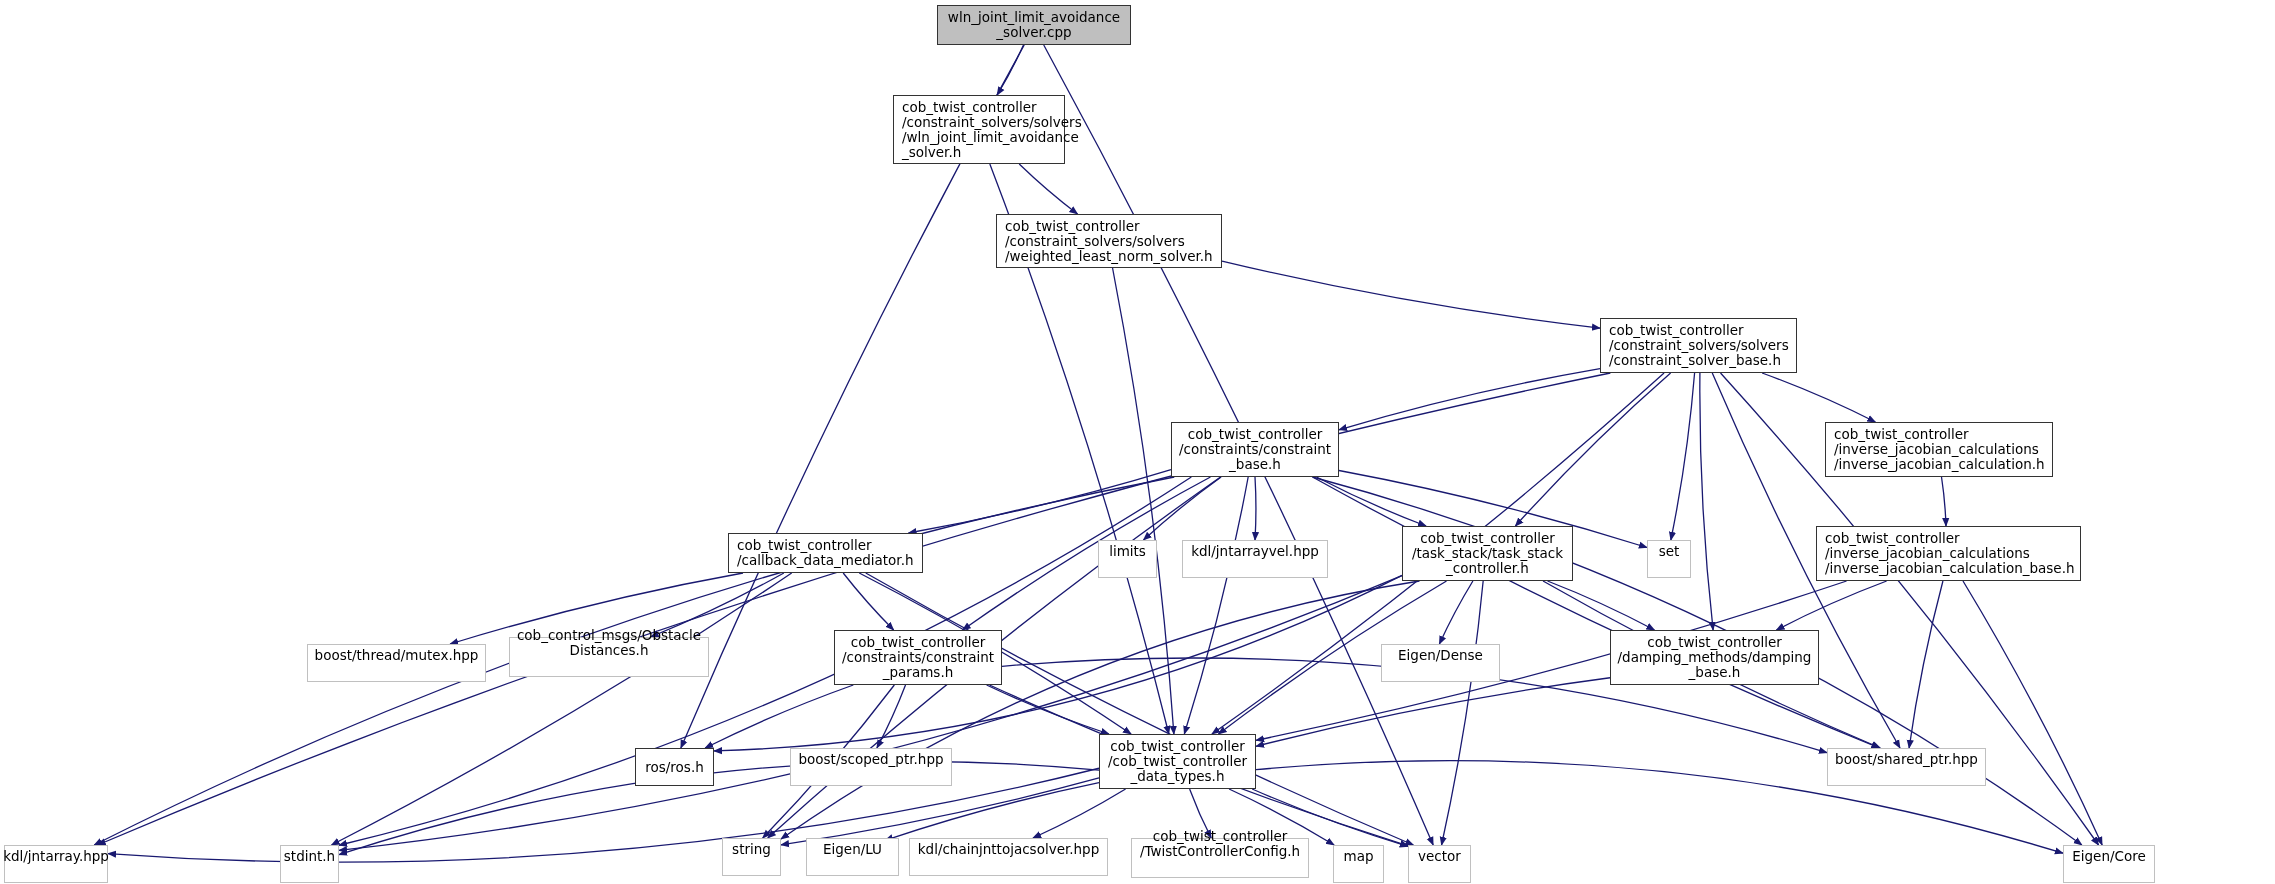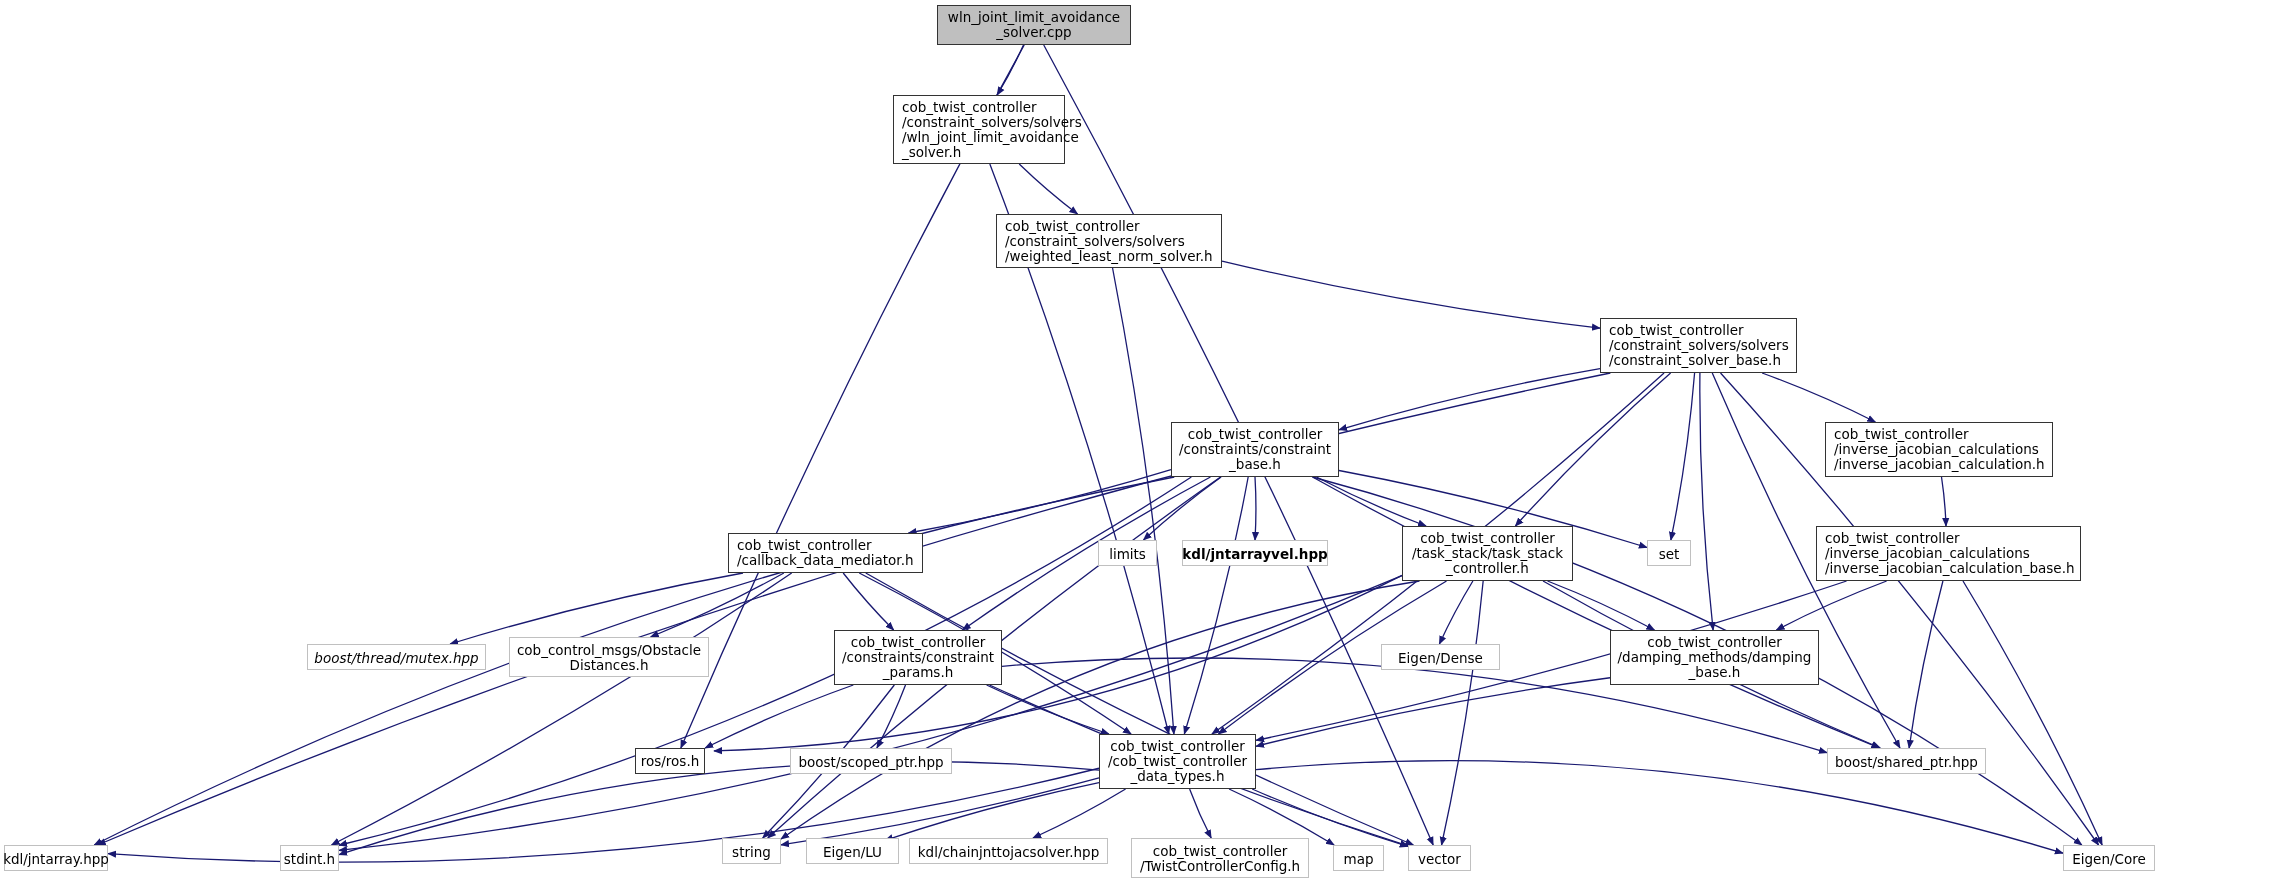--- a/index.html
+++ b/index.html
@@ -1,21 +1,21 @@
 <!DOCTYPE html>
 <html><head>
 <meta charset="utf-8">
 <style>
   html, body { margin:0; padding:0; background:#ffffff; }
   body { width:2275px; height:884px; position:relative; overflow:hidden;
          font-family:"DejaVu Sans", sans-serif; }
   #edges { position:absolute; left:0; top:0; width:2275px; height:884px; }
   .node { position:absolute; box-sizing:border-box; background:#fff;
           font-size:13.5px; line-height:15px; color:#000; white-space:pre;
-          padding:3px 8px; display:flex; align-items:center; }
+          padding:18px 8px; display:flex; align-items:center; }
   .node.local { border:1.6px solid #333; }
   .node.system { border:1.4px solid #c0c0c0; justify-content:center; text-align:center;align-items:flex-end; }
   .node.root { background:#bfbfbf; border:1.6px solid #333; justify-content:center; text-align:center; }
   .node.center { justify-content:center; text-align:center; }
   .node span { display:block; }
 </style>
 </head>
 <body>
 
 <svg id="edges" xmlns="http://www.w3.org/2000/svg">
@@ -103,39 +103,39 @@
 /constraint_solver_base.h</span></div>
 <div class="node local center" style="left:1171px;top:422px;width:168px;height:55px;"><span>cob_twist_controller
 /constraints/constraint
 _base.h</span></div>
 <div class="node local" style="left:1825px;top:422px;width:228px;height:55px;"><span>cob_twist_controller
 /inverse_jacobian_calculations
 /inverse_jacobian_calculation.h</span></div>
 <div class="node local" style="left:728px;top:533px;width:195px;height:40px;"><span>cob_twist_controller
 /callback_data_mediator.h</span></div>
 <div class="node system" style="left:1098px;top:540px;width:59px;height:26px;"><span>limits</span></div>
-<div class="node system" style="left:1182px;top:540px;width:146px;height:26px;font-weight:bold;"><span>kdl/jntarrayvel.hpp</span></div>
+<div class="node system" style="left:1182px;top:540px;width:146px;height:26px;"><span>kdl/jntarrayvel.hpp</span></div>
 <div class="node local center" style="left:1402px;top:526px;width:171px;height:55px;"><span>cob_twist_controller
 /task_stack/task_stack
 _controller.h</span></div>
 <div class="node system" style="left:1647px;top:540px;width:44px;height:26px;"><span>set</span></div>
 <div class="node local" style="left:1816px;top:526px;width:265px;height:55px;"><span>cob_twist_controller
 /inverse_jacobian_calculations
 /inverse_jacobian_calculation_base.h</span></div>
-<div class="node system" style="left:307px;top:644px;width:179px;height:26px;font-style:italic;"><span>boost/thread/mutex.hpp</span></div>
+<div class="node system" style="left:307px;top:644px;width:179px;height:26px;"><span>boost/thread/mutex.hpp</span></div>
 <div class="node system" style="left:509px;top:637px;width:200px;height:40px;"><span>cob_control_msgs/Obstacle
 Distances.h</span></div>
 <div class="node local center" style="left:834px;top:630px;width:168px;height:55px;"><span>cob_twist_controller
 /constraints/constraint
 _params.h</span></div>
 <div class="node system" style="left:1381px;top:644px;width:119px;height:26px;"><span>Eigen/Dense</span></div>
 <div class="node local center" style="left:1610px;top:630px;width:209px;height:55px;"><span>cob_twist_controller
 /damping_methods/damping
 _base.h</span></div>
-<div class="node local" style="left:635px;top:748px;width:70px;height:26px;justify-content:center;"><span>ros/ros.h</span></div>
+<div class="node local" style="left:635px;top:748px;width:79px;height:26px;justify-content:center;"><span>ros/ros.h</span></div>
 <div class="node system" style="left:790px;top:748px;width:162px;height:26px;"><span>boost/scoped_ptr.hpp</span></div>
 <div class="node local center" style="left:1099px;top:734px;width:157px;height:55px;"><span>cob_twist_controller
 /cob_twist_controller
 _data_types.h</span></div>
 <div class="node system" style="left:1827px;top:748px;width:159px;height:26px;"><span>boost/shared_ptr.hpp</span></div>
 <div class="node system" style="left:4px;top:845px;width:104px;height:26px;"><span>kdl/jntarray.hpp</span></div>
 <div class="node system" style="left:280px;top:845px;width:59px;height:26px;"><span>stdint.h</span></div>
 <div class="node system" style="left:722px;top:838px;width:59px;height:26px;"><span>string</span></div>
 <div class="node system" style="left:806px;top:838px;width:93px;height:26px;"><span>Eigen/LU</span></div>
 <div class="node system" style="left:909px;top:838px;width:199px;height:26px;"><span>kdl/chainjnttojacsolver.hpp</span></div>

